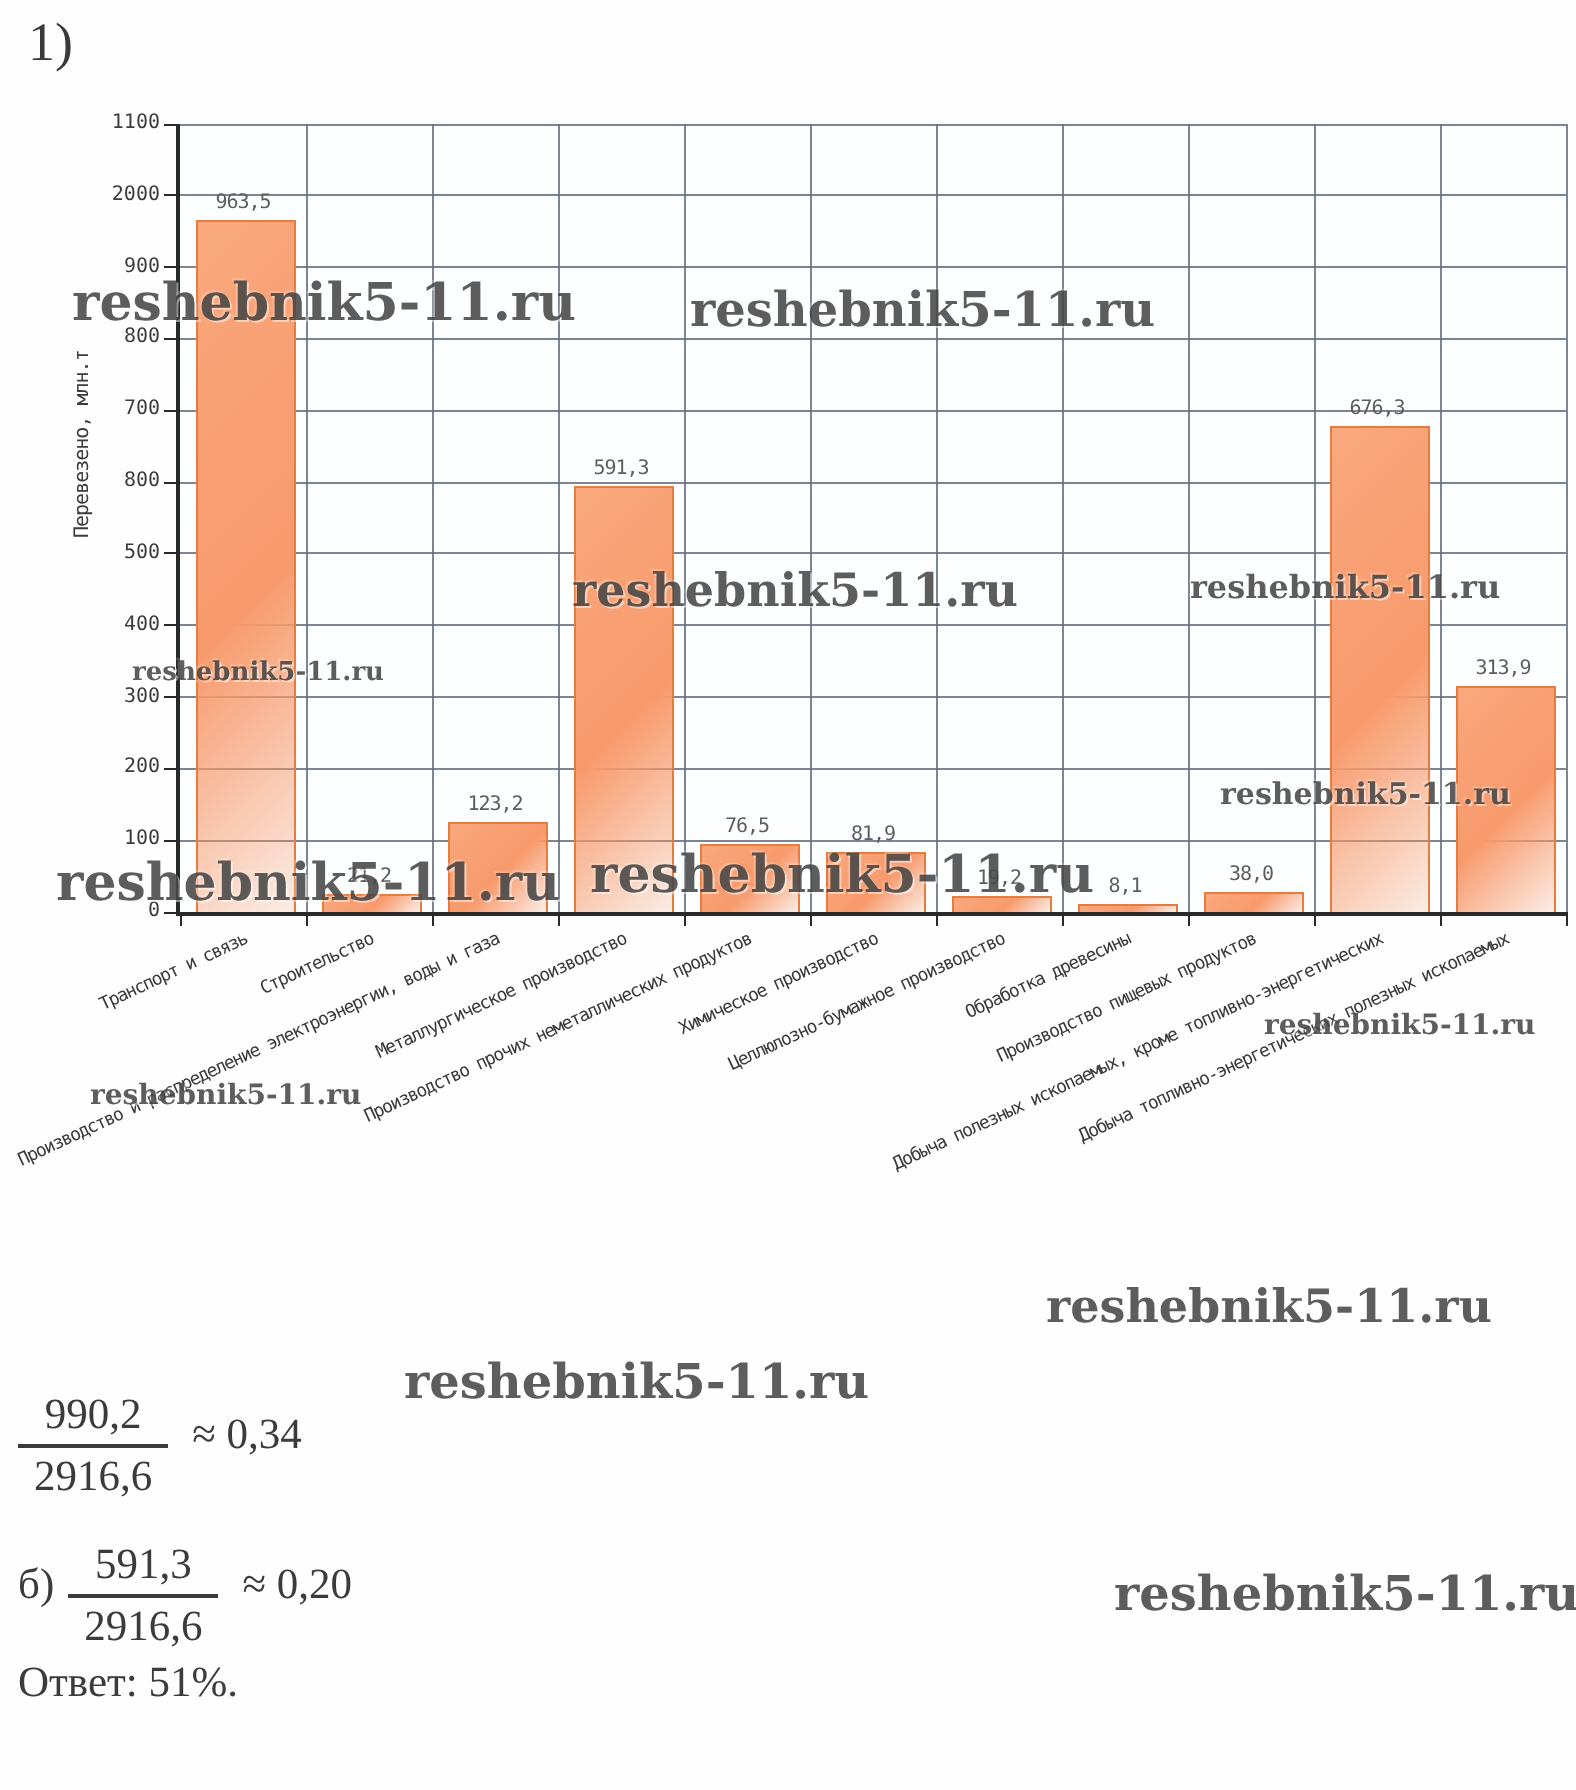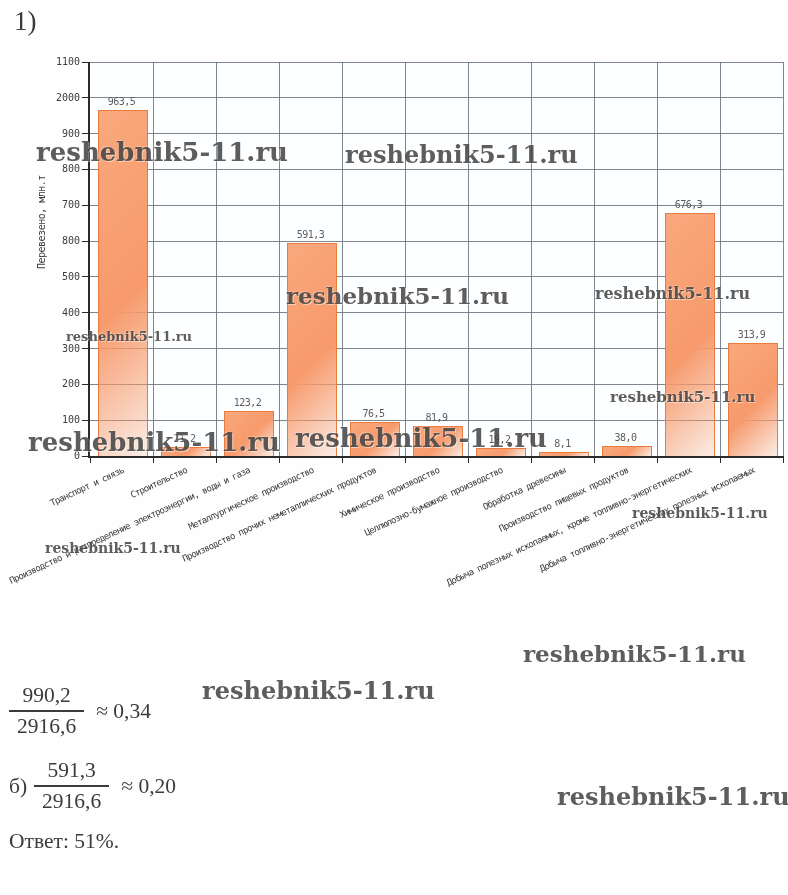--- a/index.html
+++ b/index.html
@@ -30,21 +30,21 @@
 
   
   .watermark{position:absolute;font-family:"DejaVu Serif", serif;font-weight:bold;
         color:#474747;white-space:nowrap;opacity:.88;
         text-shadow:1px 1px 0 rgba(255,255,255,.55), -1px -1px 0 rgba(255,255,255,.25);}
 
   
   .sol-line{position:absolute;left:9px;font-size:21.5px;color:#3b3b3b;white-space:nowrap;}
   .frac-row{position:absolute;left:9px;display:flex;align-items:center;font-size:21.5px;color:#3b3b3b;}
   .frac-prefix{margin-right:7px;}
-  .frac{display:inline-block;text-align:center;}
+  .frac{display:inline-block;text-align:center;margin-top:12px;}
   .frac .num{display:block;padding:0 8px 2px 8px;border-bottom:2px solid #3b3b3b;}
   .frac .den{display:block;padding:2px 8px 0 8px;}
   .frac-result{margin-left:12px;}
 </style>
 </head>
 <body>
 
 <div class="page">
 
   <div class="item-number">1)</div>

